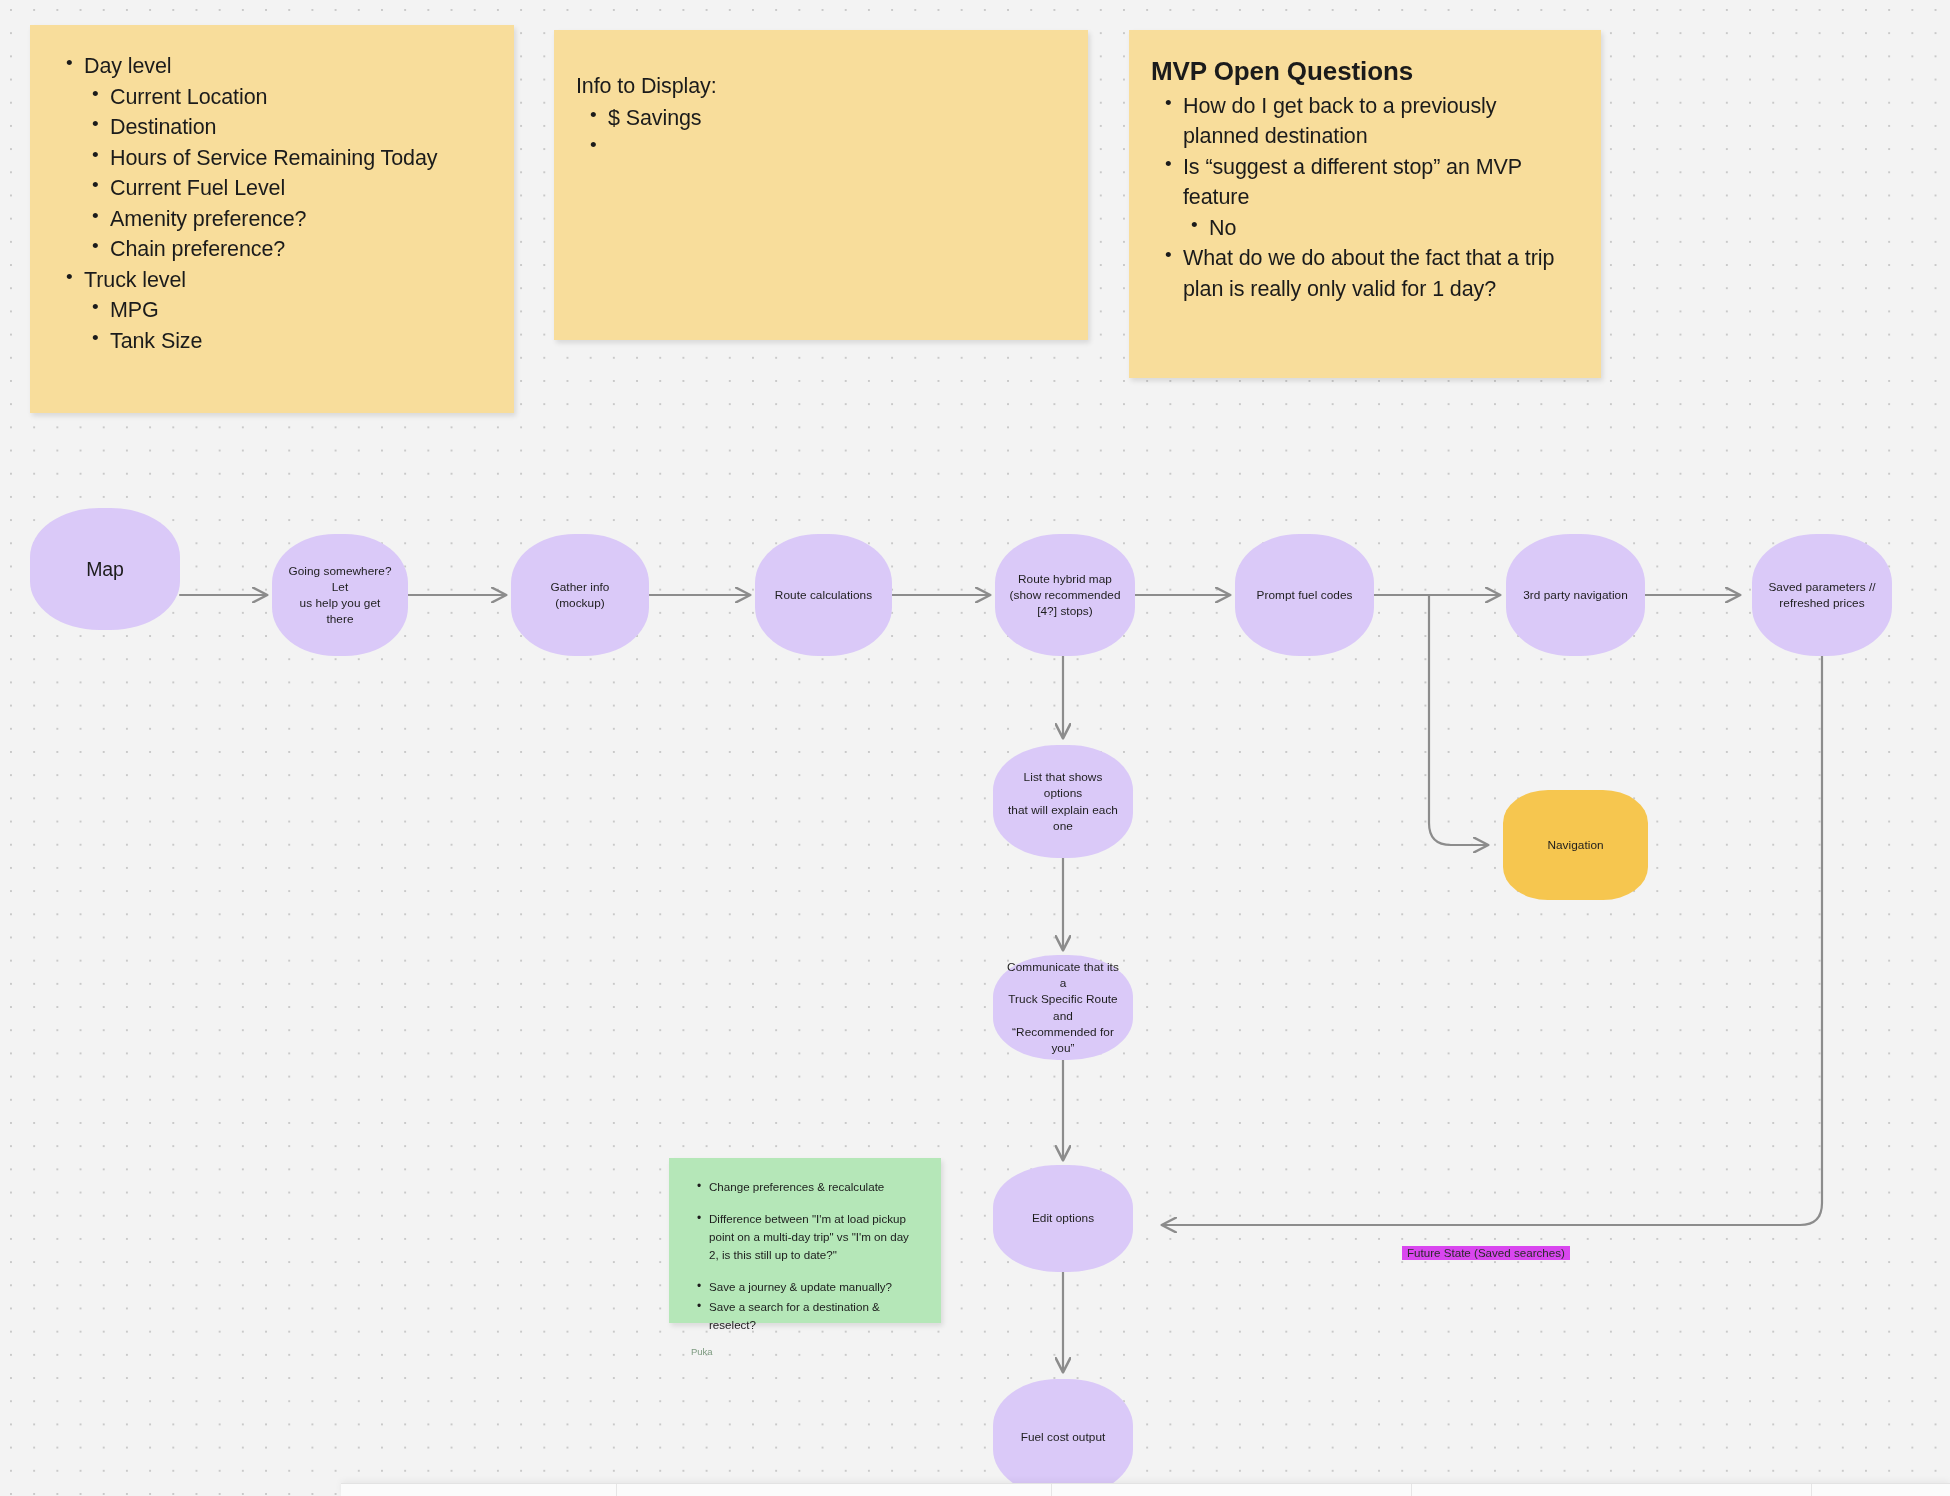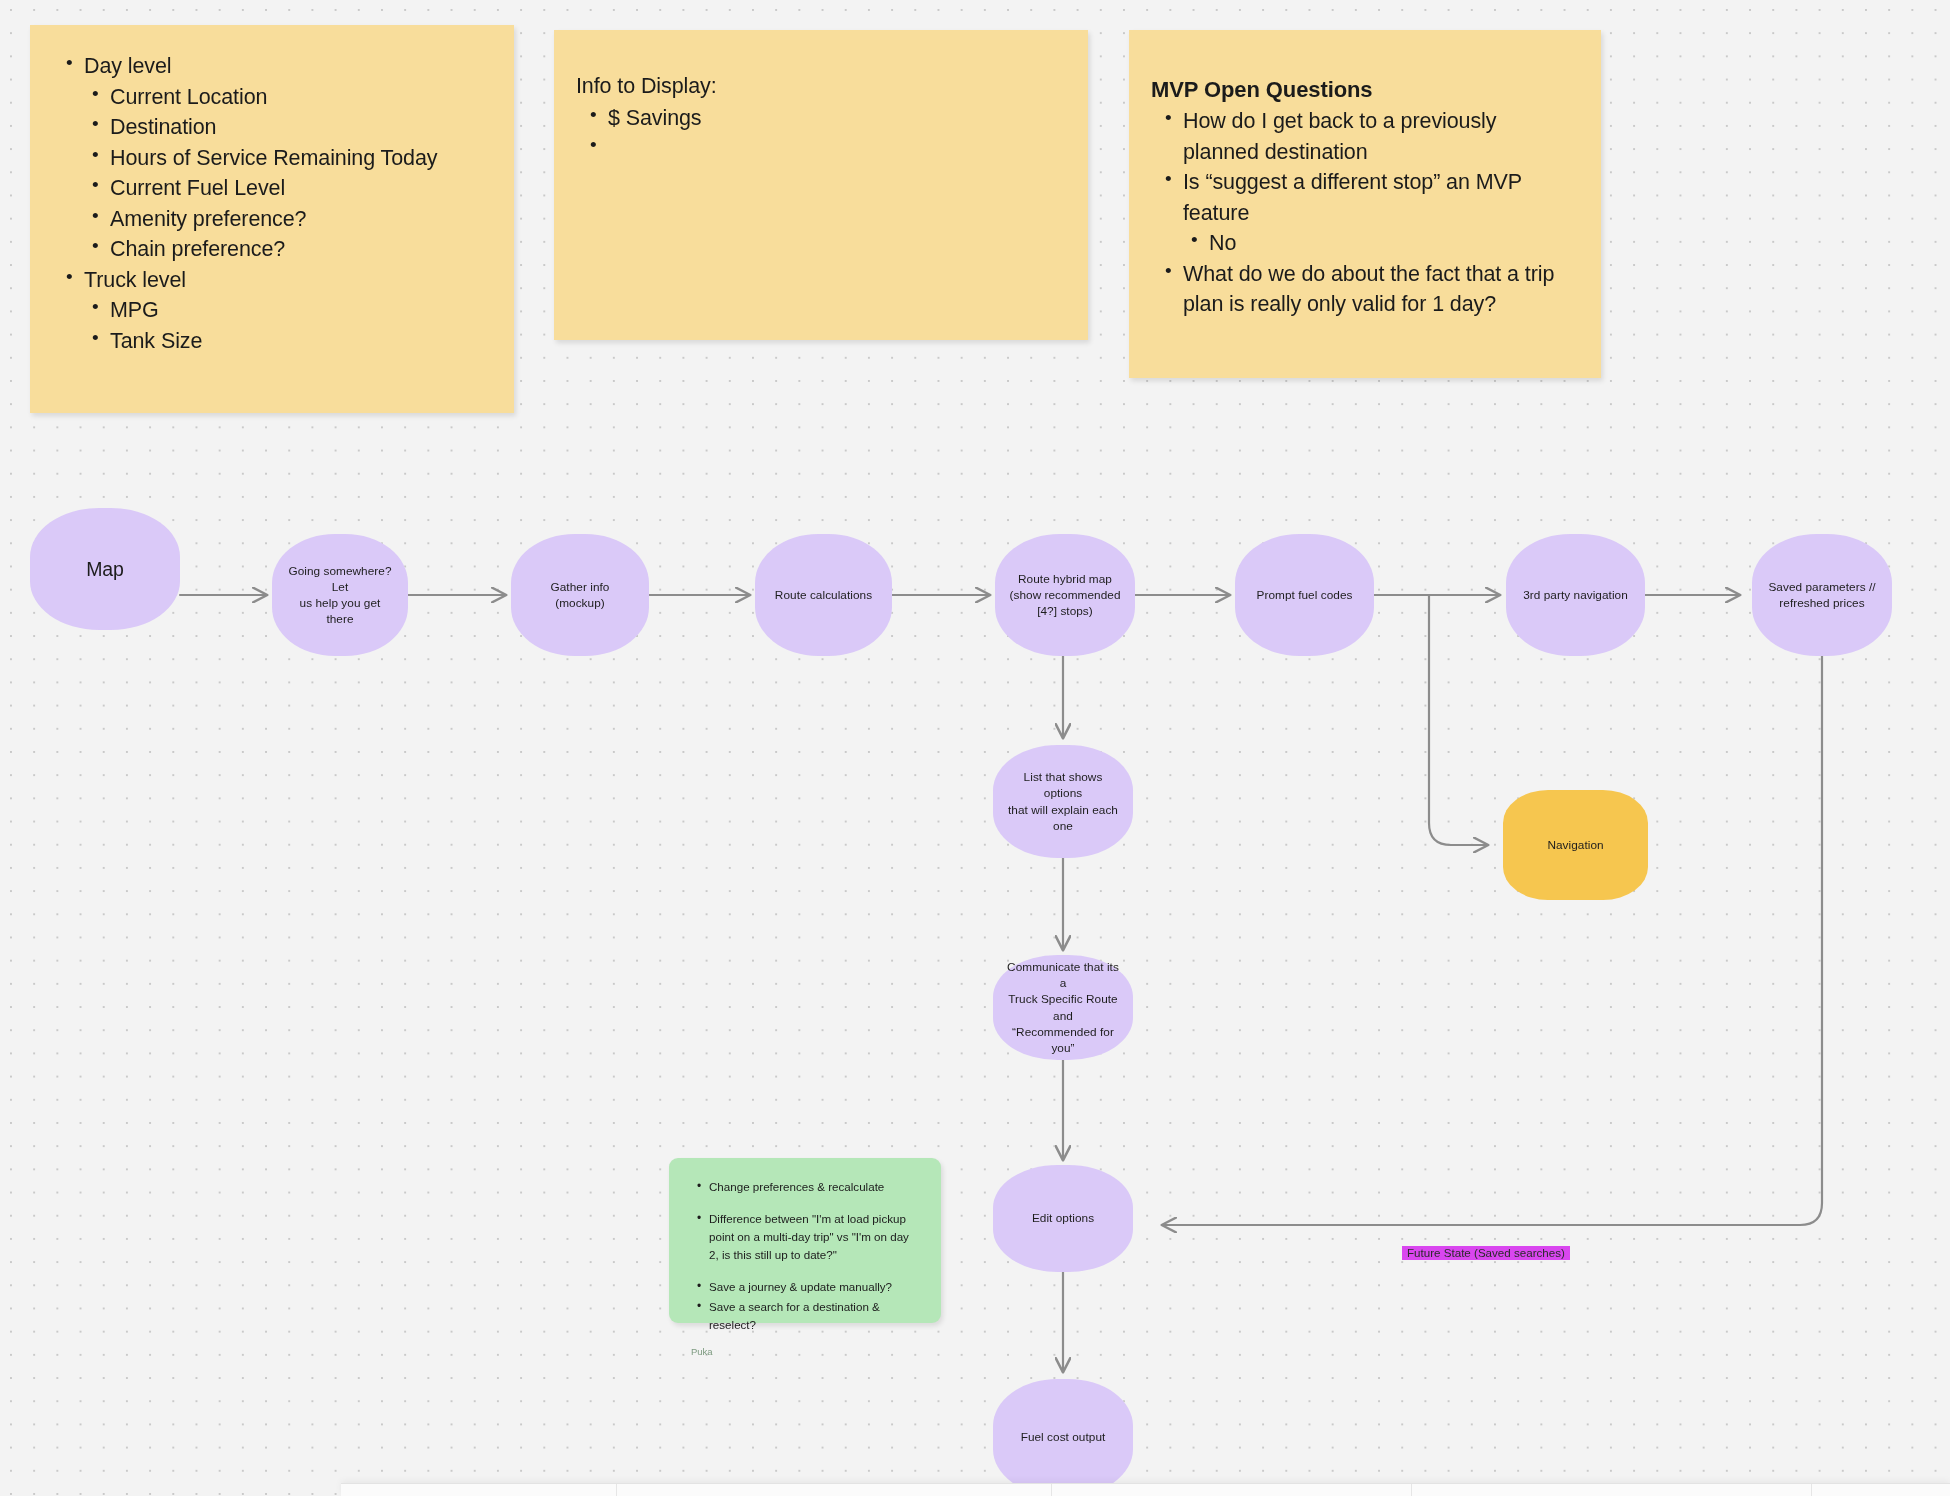--- a/index.html
+++ b/index.html
@@ -47,21 +47,21 @@
   }
   .sticky .note-body {
     padding: 26px 30px 18px 22px;
   }
   .sticky-title {
     font-size: 21.5px;
     line-height: 1.33;
     margin: 0 0 2px 0;
     letter-spacing: -0.1px;
   }
-  .sticky-title.bold { font-weight: 700; font-size: 22px; margin-top: 21px; }
+  .sticky-title.bold { font-weight: 700; font-size: 26px; }
 
   ul.lvl1 {
     margin: 0;
     padding-left: 30px;
     list-style: none;
   }
   ul.lvl2 {
     margin: 0;
     padding-left: 24px;
     list-style: none;
@@ -252,21 +252,21 @@
         <span>Is “suggest a different stop” an MVP feature</span>
         <ul class="lvl2">
           <li>No</li>
         </ul>
       </li>
       <li class="wrap2">What do we do about the fact that a trip plan is really only valid for 1 day?</li>
     </ul>
   </div>
 </div>
 
-<div class="greennote" style="left:669px; top:1158px; width:272px; height:165px;border-radius:9px;">
+<div class="greennote" style="left:669px; top:1158px; width:272px; height:165px;">
   <ul>
     <li>Change preferences &amp; recalculate</li>
   </ul>
   <div class="spacer"></div>
   <ul>
     <li>Difference between "I'm at load pickup point on a multi-day trip" vs "I'm on day 2, is this still up to date?"</li>
   </ul>
   <div class="spacer"></div>
   <ul>
     <li>Save a journey &amp; update manually?</li>

